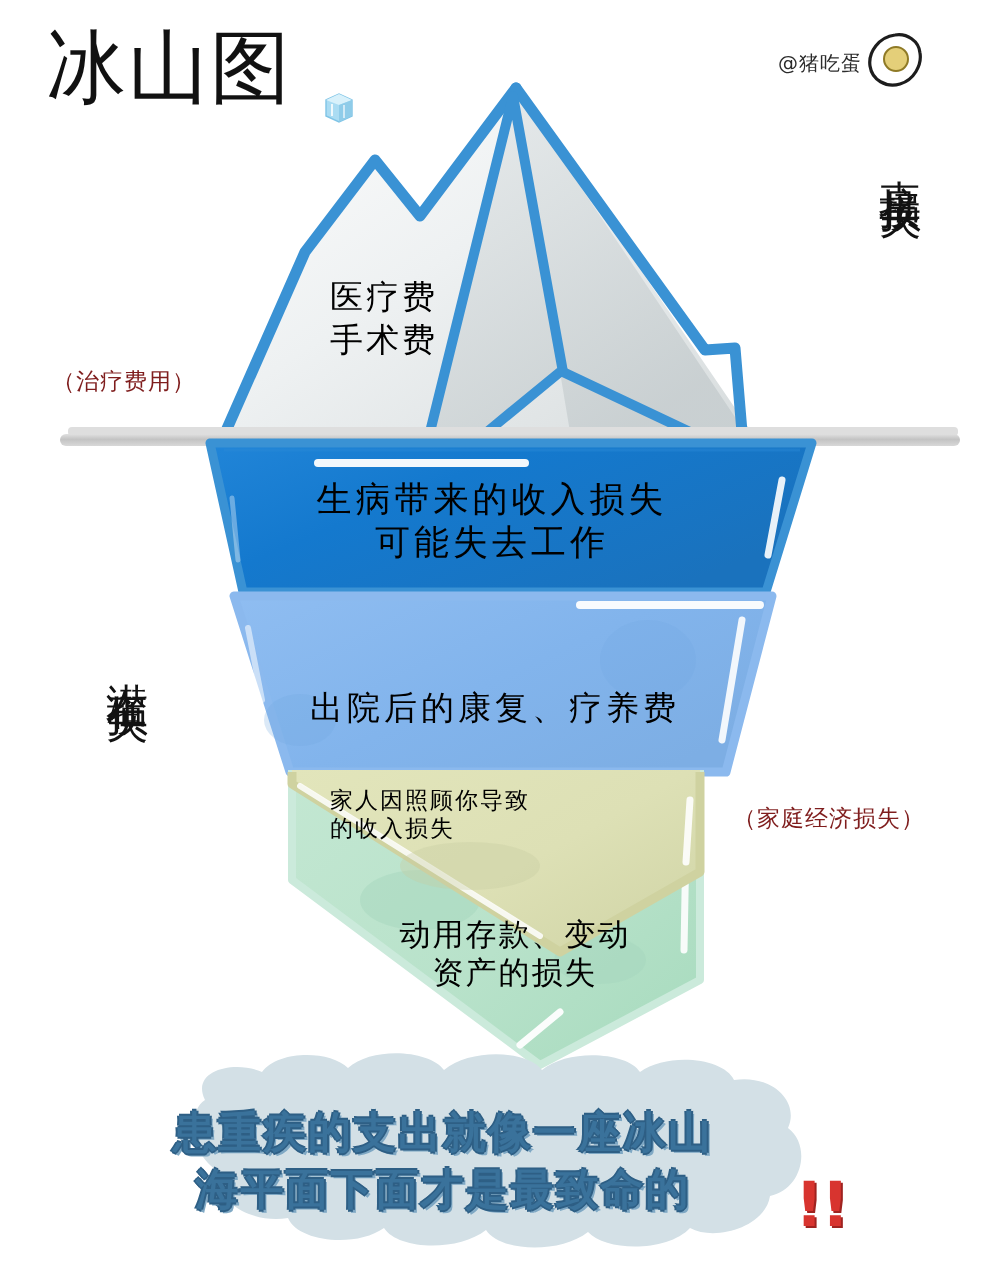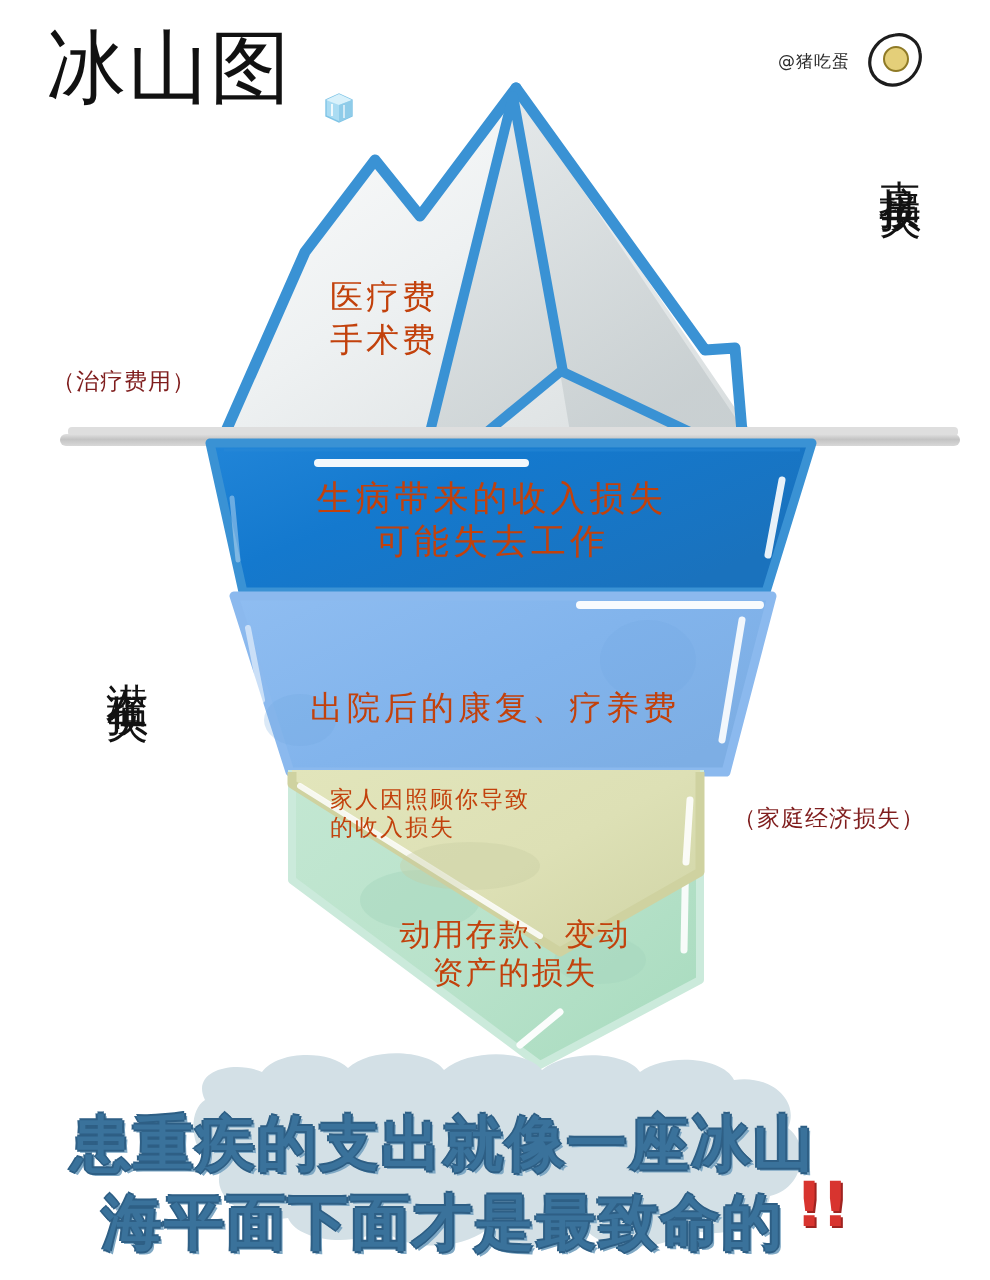--- a/index.html
+++ b/index.html
@@ -34,21 +34,21 @@
     white-space: nowrap;
   }
   #ice-cube-icon {
     left: 322px; top: 92px;
     width: 34px; height: 32px;
   }
 
   
   #watermark {
     left: 778px; top: 50px;
-    font-size: 17px;
+    font-size: 20px;
     color: #2b2b2b;
     font-family: "DejaVu Sans", sans-serif;
     letter-spacing: 1px;
     white-space: nowrap;
   }
   #egg-icon {
     left: 866px; top: 32px;
     width: 58px; height: 56px;
   }
 
@@ -72,22 +72,22 @@
     font-family: "DejaVu Sans", sans-serif;
     letter-spacing: 1px;
     white-space: nowrap;
   }
   #treatment-cost-note { left: 52px; top: 366px; }
   #family-econ-note    { left: 733px; top: 803px; }
 
   
   .band-text {
     text-align: center;
-    color: #c2410c;
-    font-family: Liberation Serif, serif;
+    color: #000000;
+    font-family: Liberation Sans, sans-serif;
     line-height: 1.22;
     white-space: pre-line;
     letter-spacing: 2px;
   }
   #tip-text {
     left: 330px; top: 276px;
     font-size: 33px;
     text-align: left;
     line-height: 1.3;
     letter-spacing: 3px;
@@ -111,21 +111,21 @@
   }
   #band4-text {
     left: 370px; top: 916px; width: 290px;
     font-size: 31px;
     letter-spacing: 2px;
   }
   #banner-text {
     left: 0; top: 1104px;
     width: 886px;
     text-align: center;
-    font-size: 60px;
+    font-size: 43px;
     line-height: 1.32;
     font-family: "DejaVu Sans", sans-serif;
     font-weight: 700;
     color: #3a729b;
     letter-spacing: 2px;
     white-space: pre-line;
     text-shadow:
        2px 0 0 #2e5f85, -2px 0 0 #2e5f85,
        0 2px 0 #2e5f85, 0 -2px 0 #2e5f85,
        3px 3px 0 #7fa8c4;

